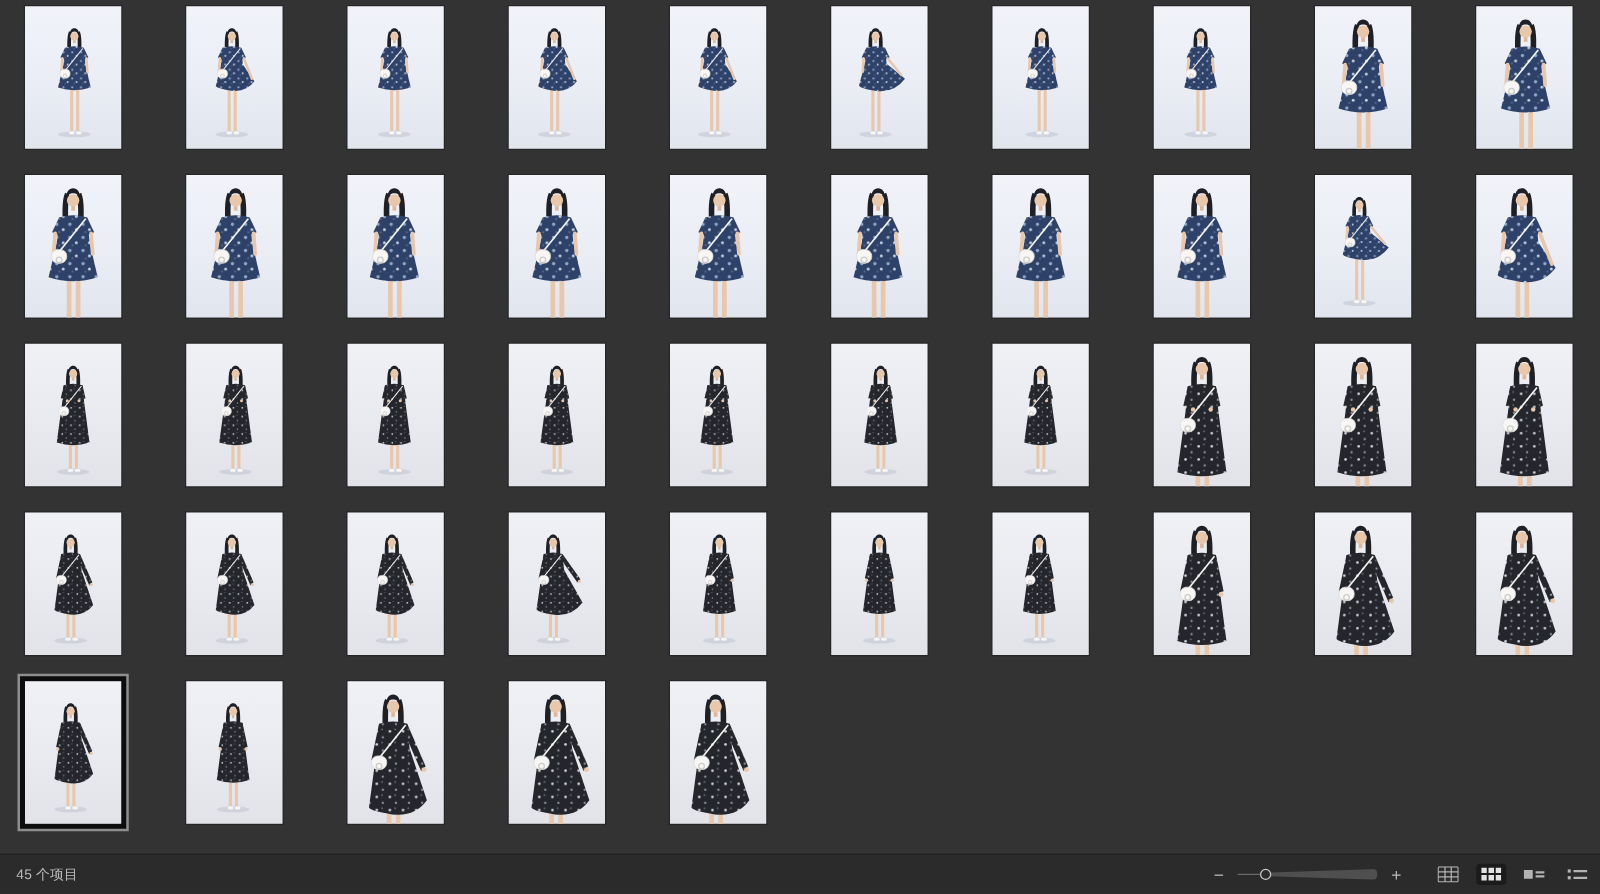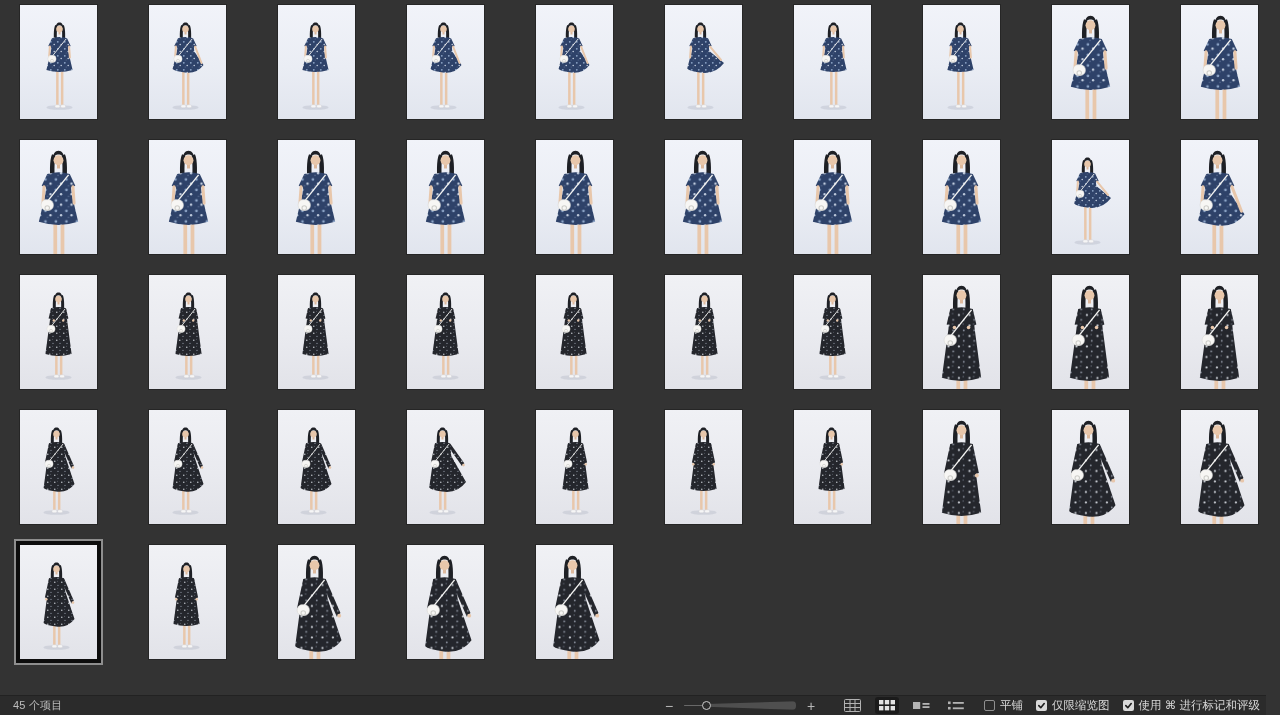--- a/index.html
+++ b/index.html
@@ -28,21 +28,21 @@
   }
   .thumb.navy{background:linear-gradient(180deg,#f1f3f9 0%,#eaedf4 55%,#e1e5ee 100%);}
   .thumb.dark{background:linear-gradient(180deg,#f0f1f5 0%,#e9eaef 55%,#e2e3e9 100%);}
   .thumb.selected{
     box-shadow:0 0 0 4px #0d0d0d,0 0 0 6px #8e8e8e;
   }
   .thumb svg{display:block;}
 
   
   .status-bar{
-    position:absolute;left:0;right:14px;bottom:0;height:20px;
+    position:absolute;left:0;right:0;bottom:0;height:32px;
     background:#2b2b2b;border-top:1px solid #222222;
     display:flex;align-items:center;
     padding:0 6px 0 13px;box-sizing:border-box;
     color:#c0c0c0;font-size:11px;
   }
   .count{color:#bdbdbd;letter-spacing:0.2px;}
   .sb-right{margin-left:auto;display:flex;align-items:center;}
 
   .zoomctl{display:flex;align-items:center;gap:8px;}
   .zbtn{
@@ -1306,37 +1306,15 @@
             <span style="display:flex">
               <svg width="16" height="11" viewBox="0 0 16 11">
                 <rect x="0" y="1.5" width="2.6" height="2.6" fill="currentColor"></rect>
                 <rect x="0" y="6.9" width="2.6" height="2.6" fill="currentColor"></rect>
                 <rect x="4.8" y="2" width="11" height="1.8" fill="currentColor"></rect>
                 <rect x="4.8" y="7.4" width="11" height="1.8" fill="currentColor"></rect>
               </svg>
             </span>
           </span>
         </div>
-      <div class="options" id="options">
-          <span class="opt">
-            <span class="cb unchecked"></span>
-            <span class="opt-label">平铺</span>
-          </span>
-          <span class="opt">
-            <span class="cb checked">
-              <svg width="9" height="9" viewBox="0 0 10 10">
-                <path d="M2 5.2 L4.2 7.4 L8 2.8" stroke="#1d1d1d" stroke-width="1.8" fill="none" stroke-linecap="round" stroke-linejoin="round"></path>
-              </svg>
-            </span>
-            <span class="opt-label">仅限缩览图</span>
-          </span>
-          <span class="opt">
-            <span class="cb checked">
-              <svg width="9" height="9" viewBox="0 0 10 10">
-                <path d="M2 5.2 L4.2 7.4 L8 2.8" stroke="#1d1d1d" stroke-width="1.8" fill="none" stroke-linecap="round" stroke-linejoin="round"></path>
-              </svg>
-            </span>
-            <span class="opt-label">使用 ⌘ 进行标记和评级</span>
-          </span>
-        </div>
     </div>
   </div>
 </div>
 
 </body></html>

